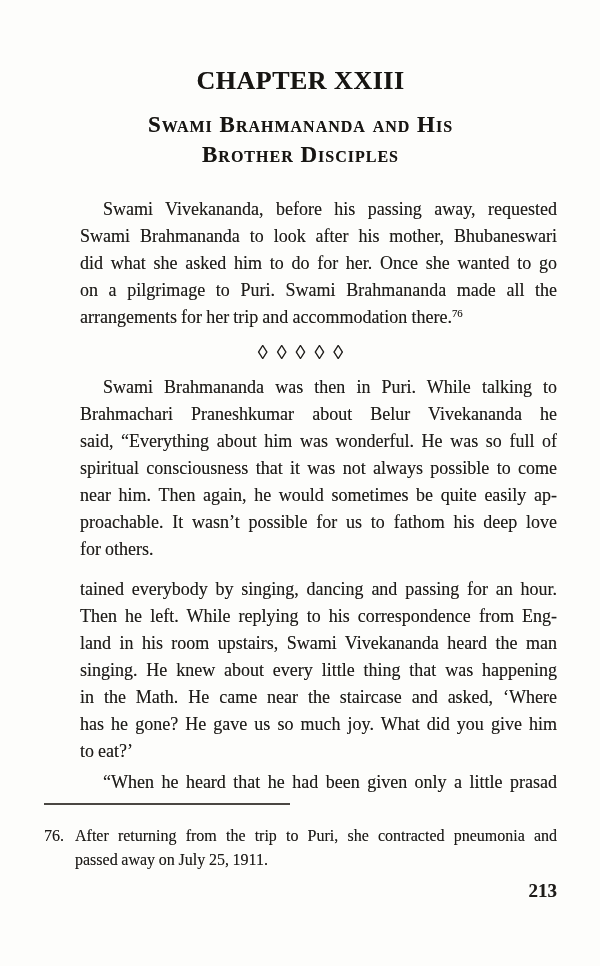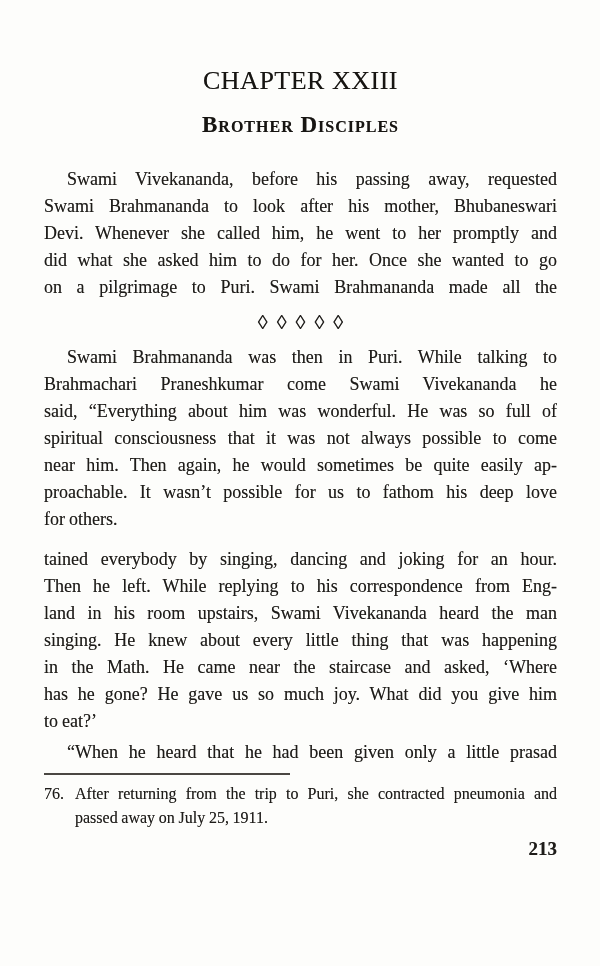--- a/index.html
+++ b/index.html
@@ -17,21 +17,21 @@
     font-family: "Liberation Serif", "DejaVu Serif", serif;
     box-sizing: border-box;
     padding: 66px 43px 0 44px;
     overflow: hidden;
     text-shadow: 0 0 0.5px rgba(30,28,25,0.5);
   }
   h1.chapter {
     margin: 0;
     font-size: 26px;
     line-height: 30px;
-    font-weight: 400;
+    font-weight: 700;
     text-align: center;
     letter-spacing: 0.5px;
     color: #171512;
   }
   h2.title {
     margin: 14px 0 0 0;
     font-size: 23px;
     line-height: 30px;
     font-weight: 700;
     font-variant: small-caps;
@@ -44,20 +44,21 @@
   .bodytext {
     font-size: 18px;
     line-height: 27px;
     word-spacing: -0.4px;
   }
   .para { margin: 0; }
   .para .line {
     text-align: justify;
     text-align-last: justify;
     white-space: normal;
+    margin-left: 36px;
   }
   .para .line.endline { text-align-last: left; }
   .para .line.first { text-indent: 23px; }
   .p1 { margin-top: 26px; }
   .p2 { margin-top: 0; }
   .p3 { margin-top: 13px; }
   .p4 { margin-top: 4px; }
 
   sup {
     font-size: 0.6em;
@@ -76,21 +77,21 @@
     color: #1e1c19;
   }
 
   .fn-rule {
     margin-top: 7px;
     width: 246px;
     height: 2px;
     background: #4a4742;
   }
   .footnote {
-    margin-top: 7px;
+    margin-top: 19px;
     display: flex;
     font-size: 16px;
     line-height: 24px;
     word-spacing: -0.3px;
   }
   .fn-num {
     flex: 0 0 31px;
   }
   .fn-text { flex: 1; }
   .fn-text .line {
@@ -108,47 +109,48 @@
   }
 </style>
 </head>
 <body>
 
 <div class="page">
 
   <header>
     <h1 class="chapter">CHAPTER XXIII</h1>
     <h2 class="title">
+      <span class="tline">Swami Brahmananda and His</span>
       <span class="tline">Brother Disciples</span>
     </h2>
   </header>
 
   <main class="bodytext">
     <div class="para p1">
         <div class="line first">Swami Vivekananda, before his passing away, requested</div>
         <div class="line">Swami Brahmananda to look after his mother, Bhubaneswari</div>
-        <div class="line">Devi. Whenever she called him, he went to her promptly and</div>
         <div class="line">did what she asked him to do for her. Once she wanted to go</div>
         <div class="line">on a pilgrimage to Puri. Swami Brahmananda made all the</div>
+        <div class="line endline">arrangements for her trip and accommodation there.<sup>76</sup></div>
       </div>
 
     <div class="ornament">◊◊◊◊◊</div>
 
     <div class="para p2">
         <div class="line first">Swami Brahmananda was then in Puri. While talking to</div>
-        <div class="line">Brahmachari Praneshkumar come Swami Vivekananda he</div>
+        <div class="line">Brahmachari Praneshkumar about Belur Vivekananda he</div>
         <div class="line">said, “Everything about him was wonderful. He was so full of</div>
         <div class="line">spiritual consciousness that it was not always possible to come</div>
         <div class="line">near him. Then again, he would sometimes be quite easily ap-</div>
         <div class="line">proachable. It wasn’t possible for us to fathom his deep love</div>
         <div class="line endline">for others.</div>
       </div>
 
     <div class="para p3">
-        <div class="line">tained everybody by singing, dancing and joking for an hour.</div>
+        <div class="line">tained everybody by singing, dancing and passing for an hour.</div>
         <div class="line">Then he left. While replying to his correspondence from Eng-</div>
         <div class="line">land in his room upstairs, Swami Vivekananda heard the man</div>
         <div class="line">singing. He knew about every little thing that was happening</div>
         <div class="line">in the Math. He came near the staircase and asked, ‘Where</div>
         <div class="line">has he gone? He gave us so much joy. What did you give him</div>
         <div class="line endline">to eat?’</div>
       </div>
 
     <div class="para p4">
         <div class="line first">“When he heard that he had been given only a little prasad</div>

